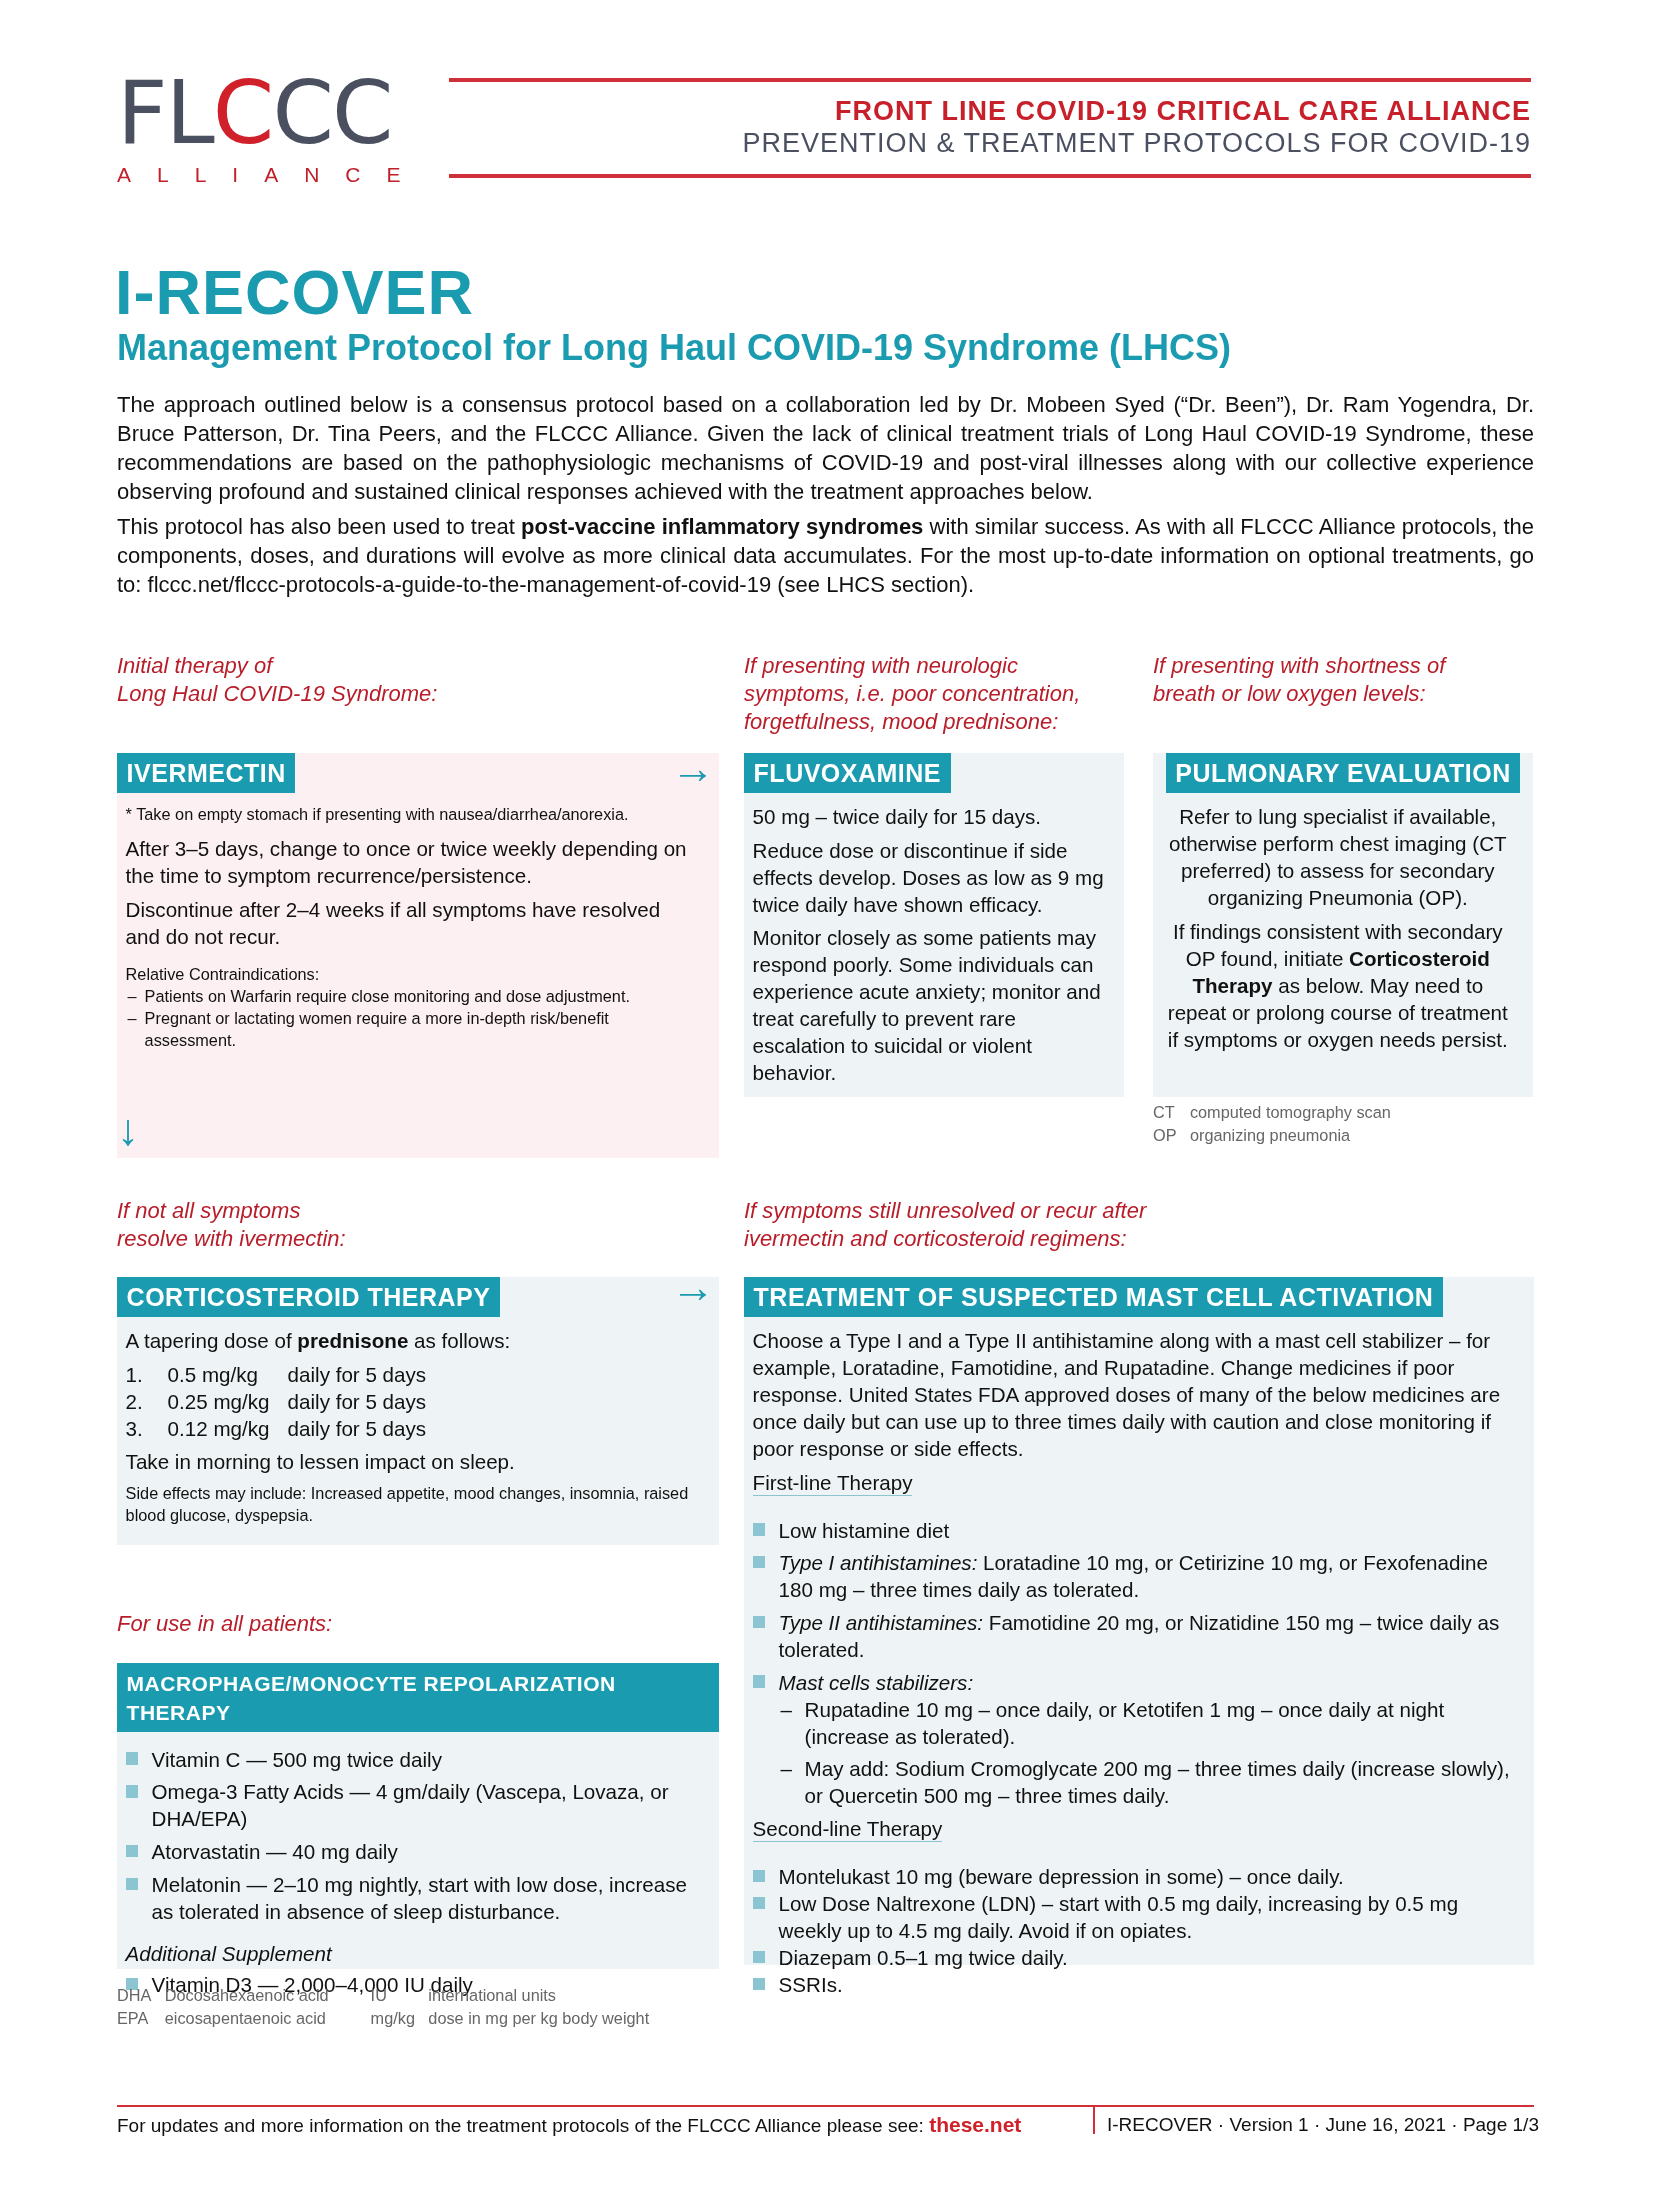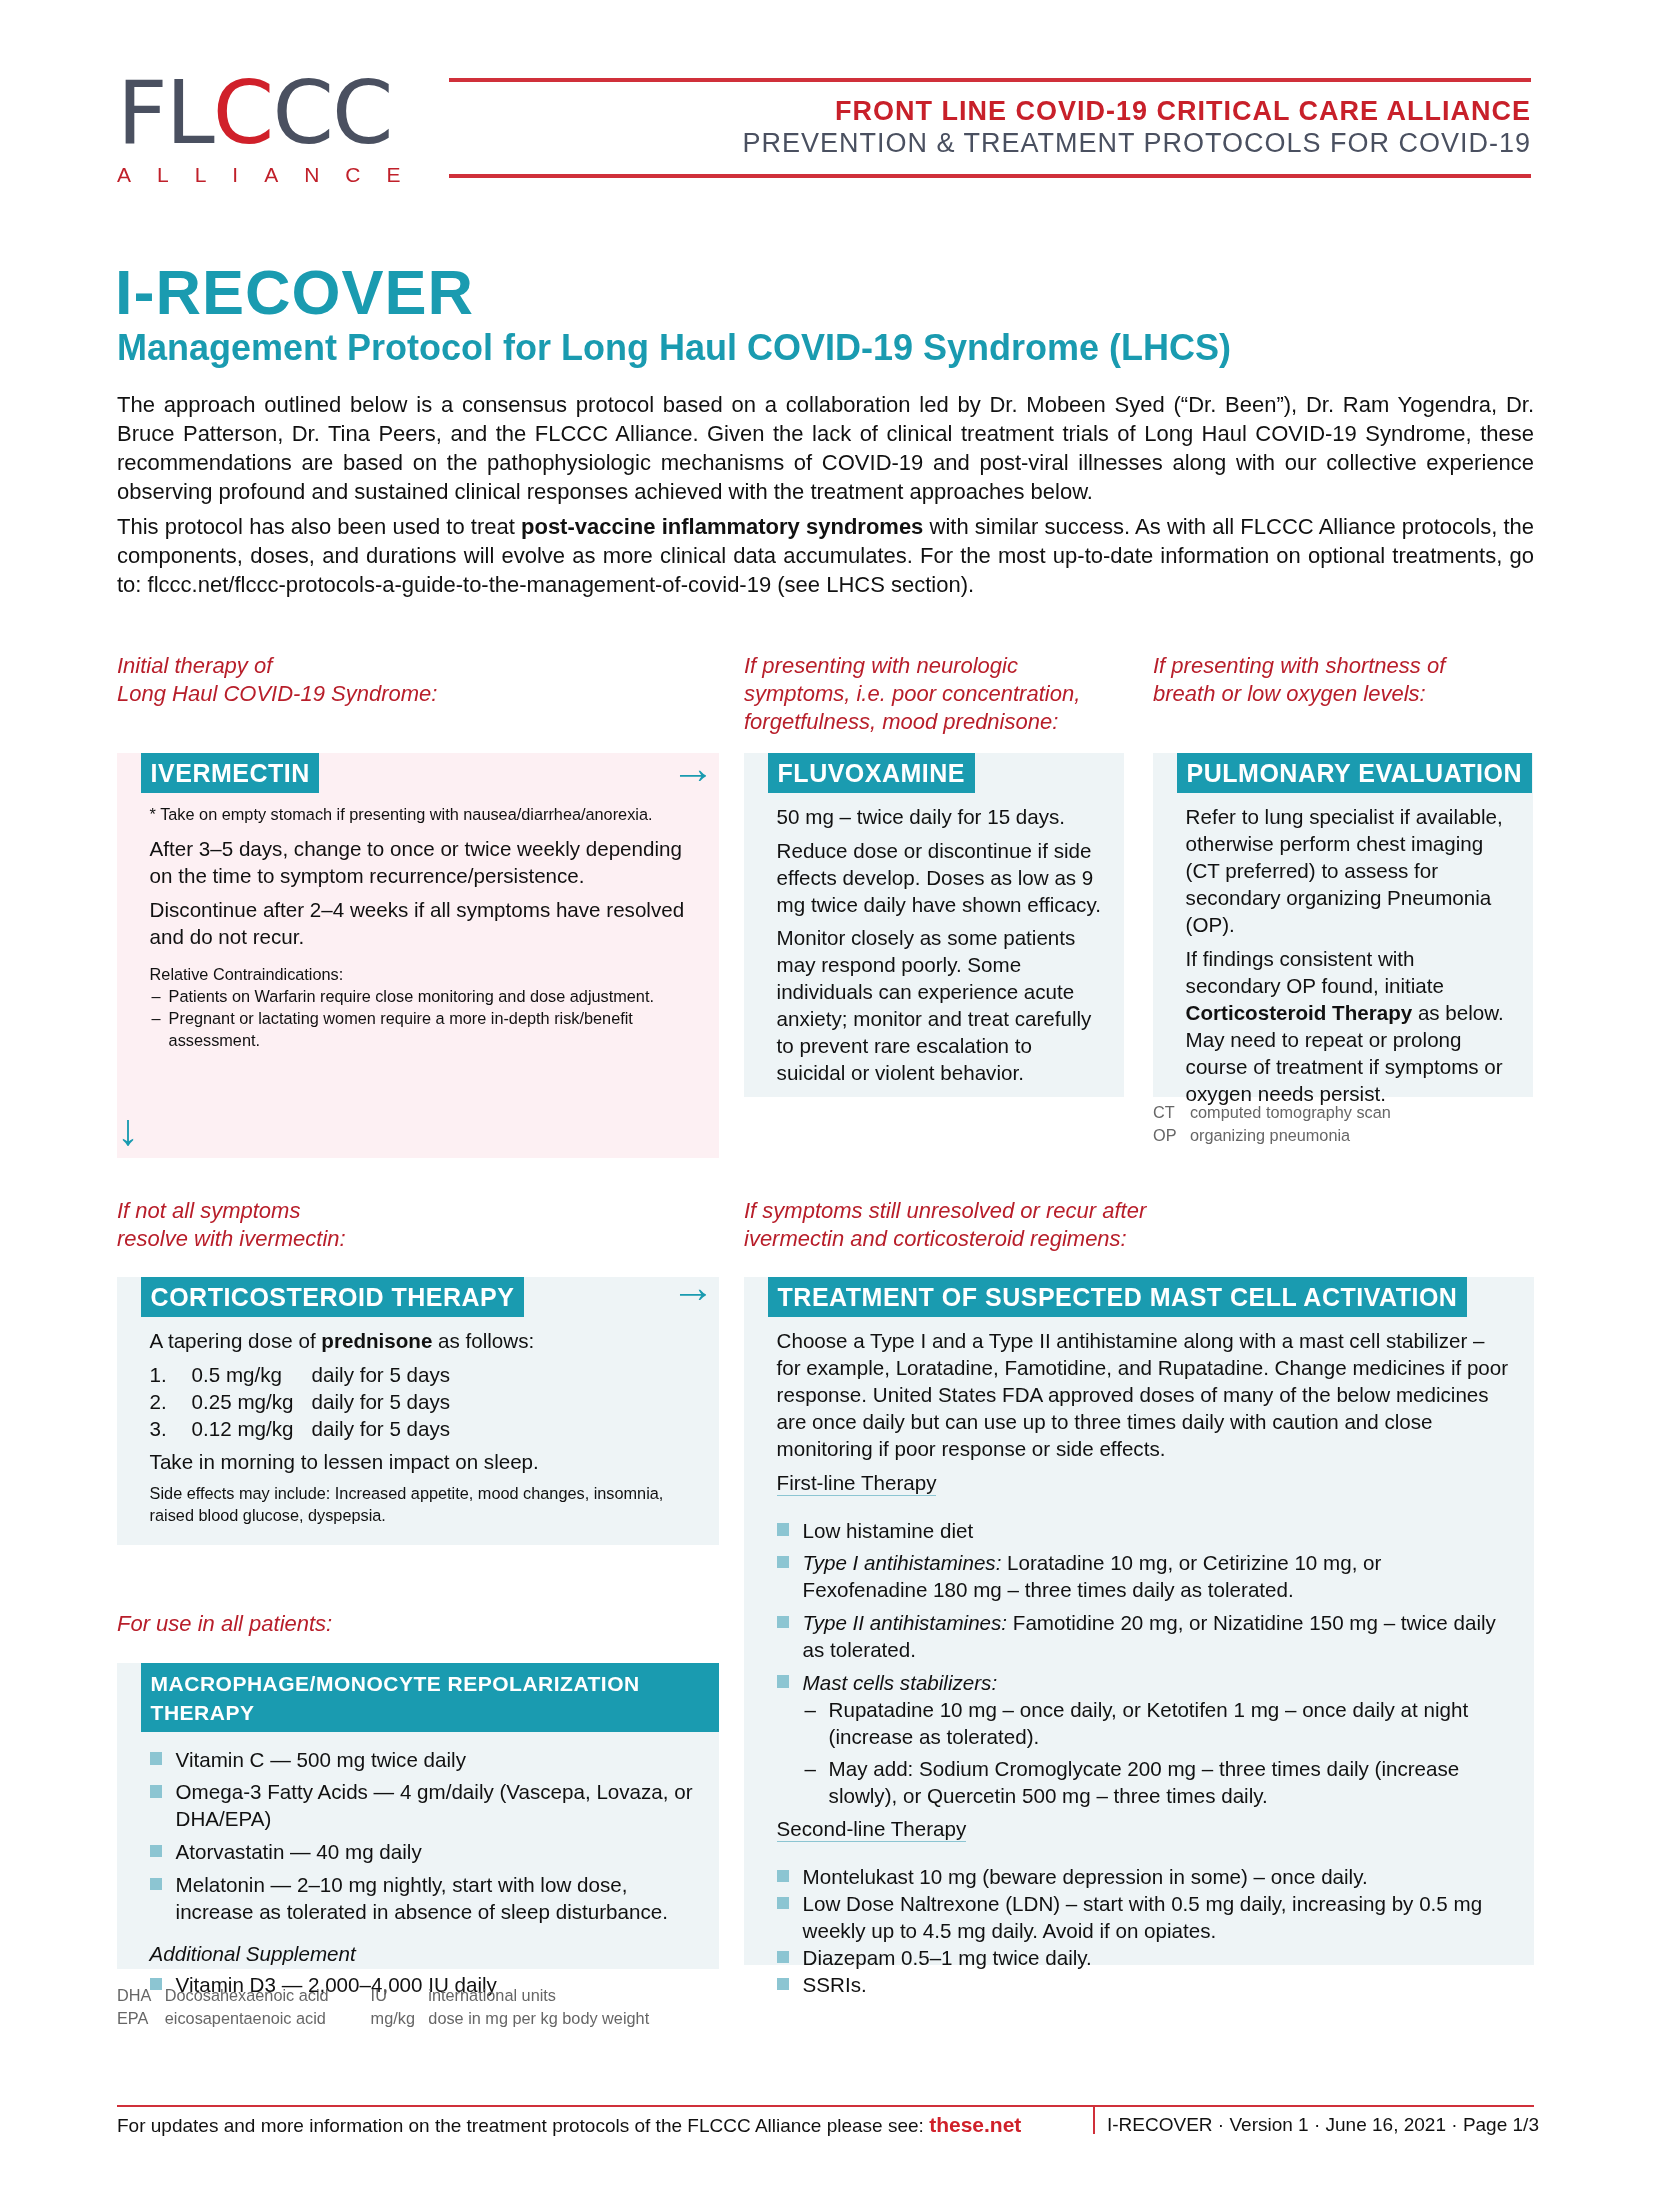--- a/index.html
+++ b/index.html
@@ -22,21 +22,21 @@
   .main-title { left: 115px; top: 256px; font-size: 63px; font-weight: bold; color: #1a9bb0; letter-spacing: 1px; }
   .sub-title { left: 117px; top: 327px; font-size: 36px; font-weight: bold; color: #1a9bb0; }
   .intro { left: 117px; width: 1417px; font-size: 22px; line-height: 29px; color: #111; text-align: justify; }
   .intro.p1 { top: 390px; }
   .intro.p2 { top: 512px; }
 
   
   .cond { font-style: italic; color: #b81e2a; font-size: 22px; line-height: 28px; }
 
   
-  .box { background: #eef4f6; padding-left: 24px; }
+  .box { background: #eef4f6; }
   .box.pink { background: #fdf0f3; }
   .box-head { display: inline-block; background: #1a9bb0; color: #fff; font-weight: bold; font-size: 25px; letter-spacing: 0.5px; padding: 5.7px 9.6px 5.7px 9.6px; line-height: 29px; }
   .box-body { padding: 9.6px 19px 9.6px 8.6px; font-size: 20.6px; line-height: 27px; }
   .box-body p { margin-bottom: 6.7px; }
   .small { font-size: 16.3px; line-height: 22px; }
   .arrow { color: #1a9bb0; font-size: 44px; line-height: 38px; font-weight: bold; }
   .dash-list { list-style: none; }
   .dash-list li { position: relative; padding-left: 19px; }
   .dash-list li::before { content: "–"; position: absolute; left: 1.9px; }
   .sq-list { list-style: none; }
@@ -100,21 +100,21 @@
 <div class="abs box" style="left:744px; top:753px; width:380px; height:344px;">
   <div class="box-head">FLUVOXAMINE</div>
   <div class="box-body">
     <p>50 mg – twice daily for 15 days.</p>
     <p>Reduce dose or discontinue if side effects develop. Doses as low as 9 mg twice daily have shown efficacy.</p>
     <p>Monitor closely as some patients may respond poorly. Some individuals can experience acute anxiety; monitor and treat carefully to prevent rare escalation to suicidal or violent behavior.</p>
   </div>
 </div>
 
 <div class="abs cond" style="left:1153px; top:652px; width:335px;">If presenting with shortness of breath or low oxygen levels:</div>
-<div class="abs box" style="left:1153px; top:753px; width:380px; height:344px;">
+<div class="abs box" style="left:1153px; top:753px; width:380px; height:344px;text-align:center;">
   <div class="box-head">PULMONARY EVALUATION</div>
   <div class="box-body">
     <p>Refer to lung specialist if available, otherwise perform chest imaging (CT preferred) to assess for secondary organizing Pneumonia (OP).</p>
     <p><span>If findings consistent with secondary OP found, initiate </span><b>Corticosteroid Therapy</b><span> as below. May need to repeat or prolong course of treat­ment if symptoms or oxygen needs persist.</span></p>
   </div>
 </div>
 <div class="abs abbr" style="left:1153px; top:1101px;">
   <table>
     <tbody>
         <tr>

